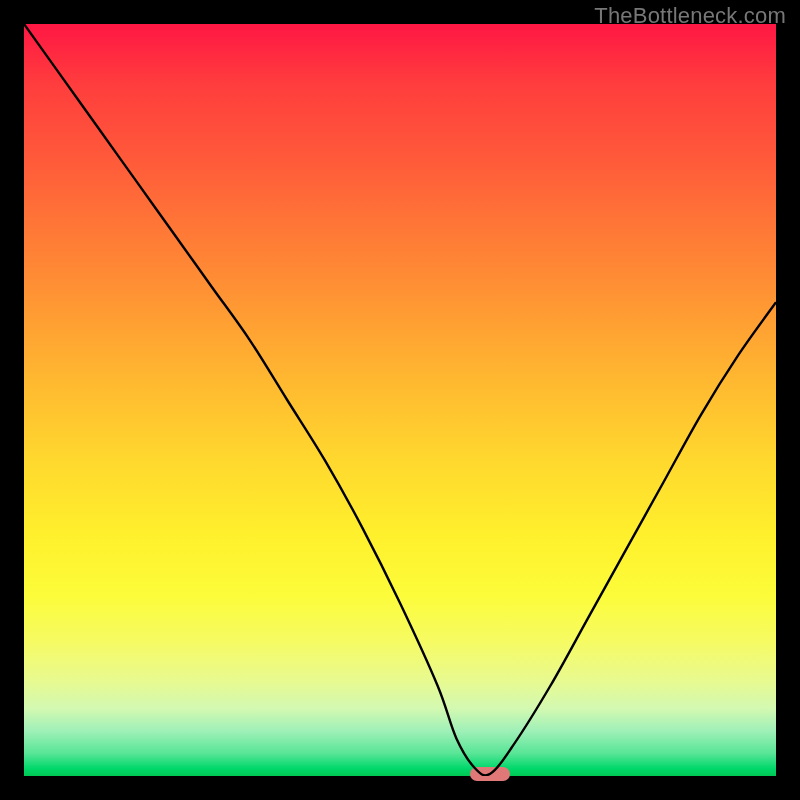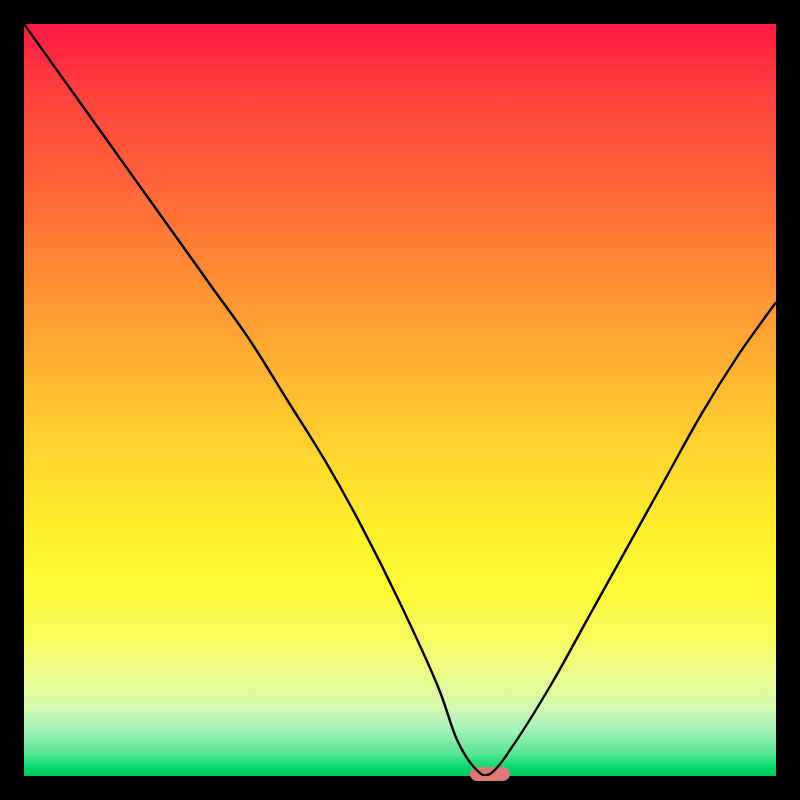--- a/index.html
+++ b/index.html
@@ -69,20 +69,21 @@
     background: #e07878;
     z-index: 4;
     transform: translate(-50%, -50%);
   }
 </style>
 </head>
 <body>
 
 <div class="frame">
 
+  <div class="watermark">TheBottleneck.com</div>
 
   <div class="plot">
 
     <svg class="curve" viewBox="0 0 752 752" preserveAspectRatio="none">
       <path id="curve-path" d="M 0.00 0.00 C 6.27 8.77, 25.07 35.09, 37.60 52.64 C 50.13 70.19, 62.67 87.73, 75.20 105.28 C 87.73 122.83, 100.27 140.37, 112.80 157.92 C 125.33 175.47, 137.87 193.01, 150.40 210.56 C 162.93 228.11, 175.47 245.65, 188.00 263.20 C 200.53 280.75, 213.07 297.04, 225.60 315.84 C 238.13 334.64, 250.67 355.95, 263.20 376.00 C 275.73 396.05, 288.27 414.85, 300.80 436.16 C 313.33 457.47, 325.87 480.03, 338.40 503.84 C 350.93 527.65, 363.47 552.72, 376.00 579.04 C 388.53 605.36, 404.20 639.20, 413.60 661.76 C 423.00 684.32, 426.13 700.61, 432.40 714.40 C 438.67 728.19, 445.56 738.59, 451.20 744.48 C 456.84 750.37, 459.97 753.50, 466.24 749.74 C 472.51 745.98, 478.77 736.58, 488.80 721.92 C 498.83 707.26, 513.87 683.07, 526.40 661.76 C 538.93 640.45, 551.47 616.64, 564.00 594.08 C 576.53 571.52, 589.07 548.96, 601.60 526.40 C 614.13 503.84, 626.67 481.28, 639.20 458.72 C 651.73 436.16, 664.27 412.35, 676.80 391.04 C 689.33 369.73, 701.87 349.68, 714.40 330.88 C 726.93 312.08, 745.73 287.01, 752.00 278.24" fill="none" stroke="#000" stroke-width="2.4"></path>
     </svg>
 
     <div id="marker" class="marker" style="left: 466.24px; top: 749.744px;"></div>
 
   </div>

